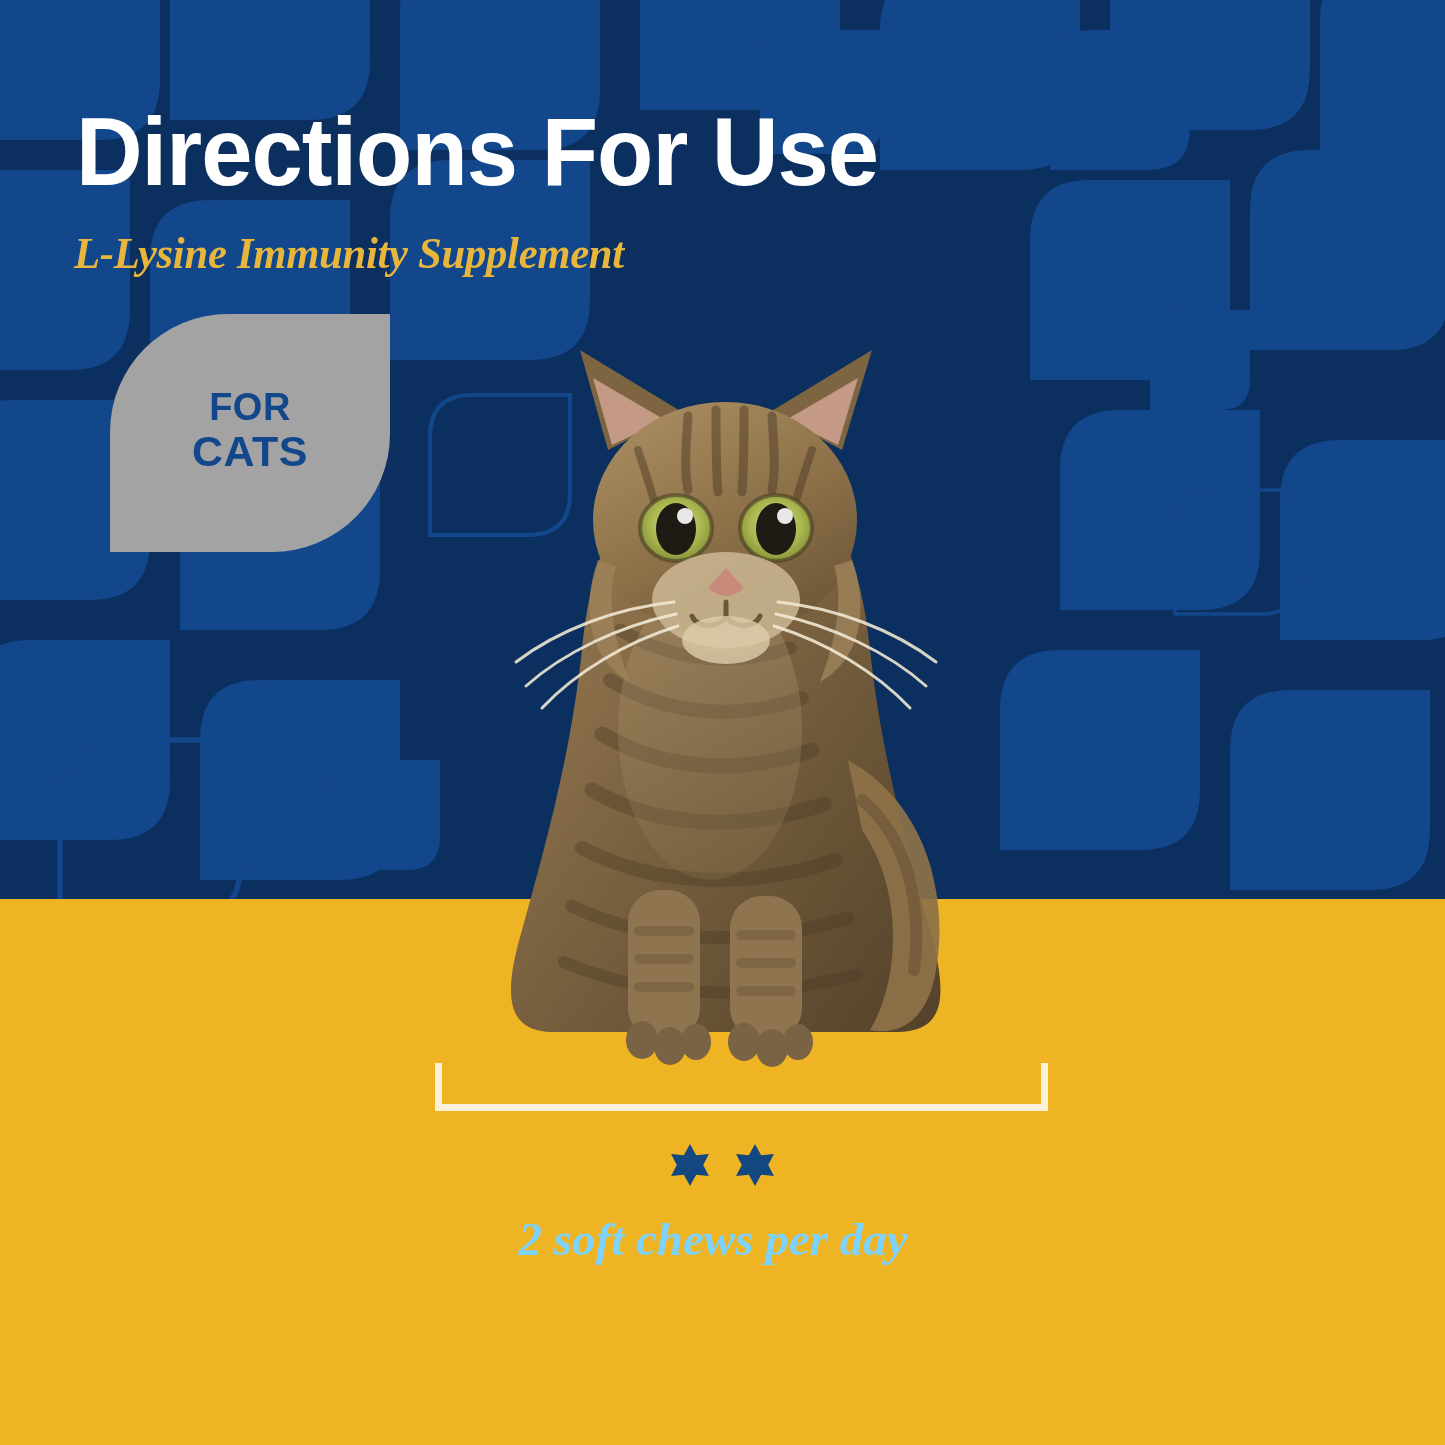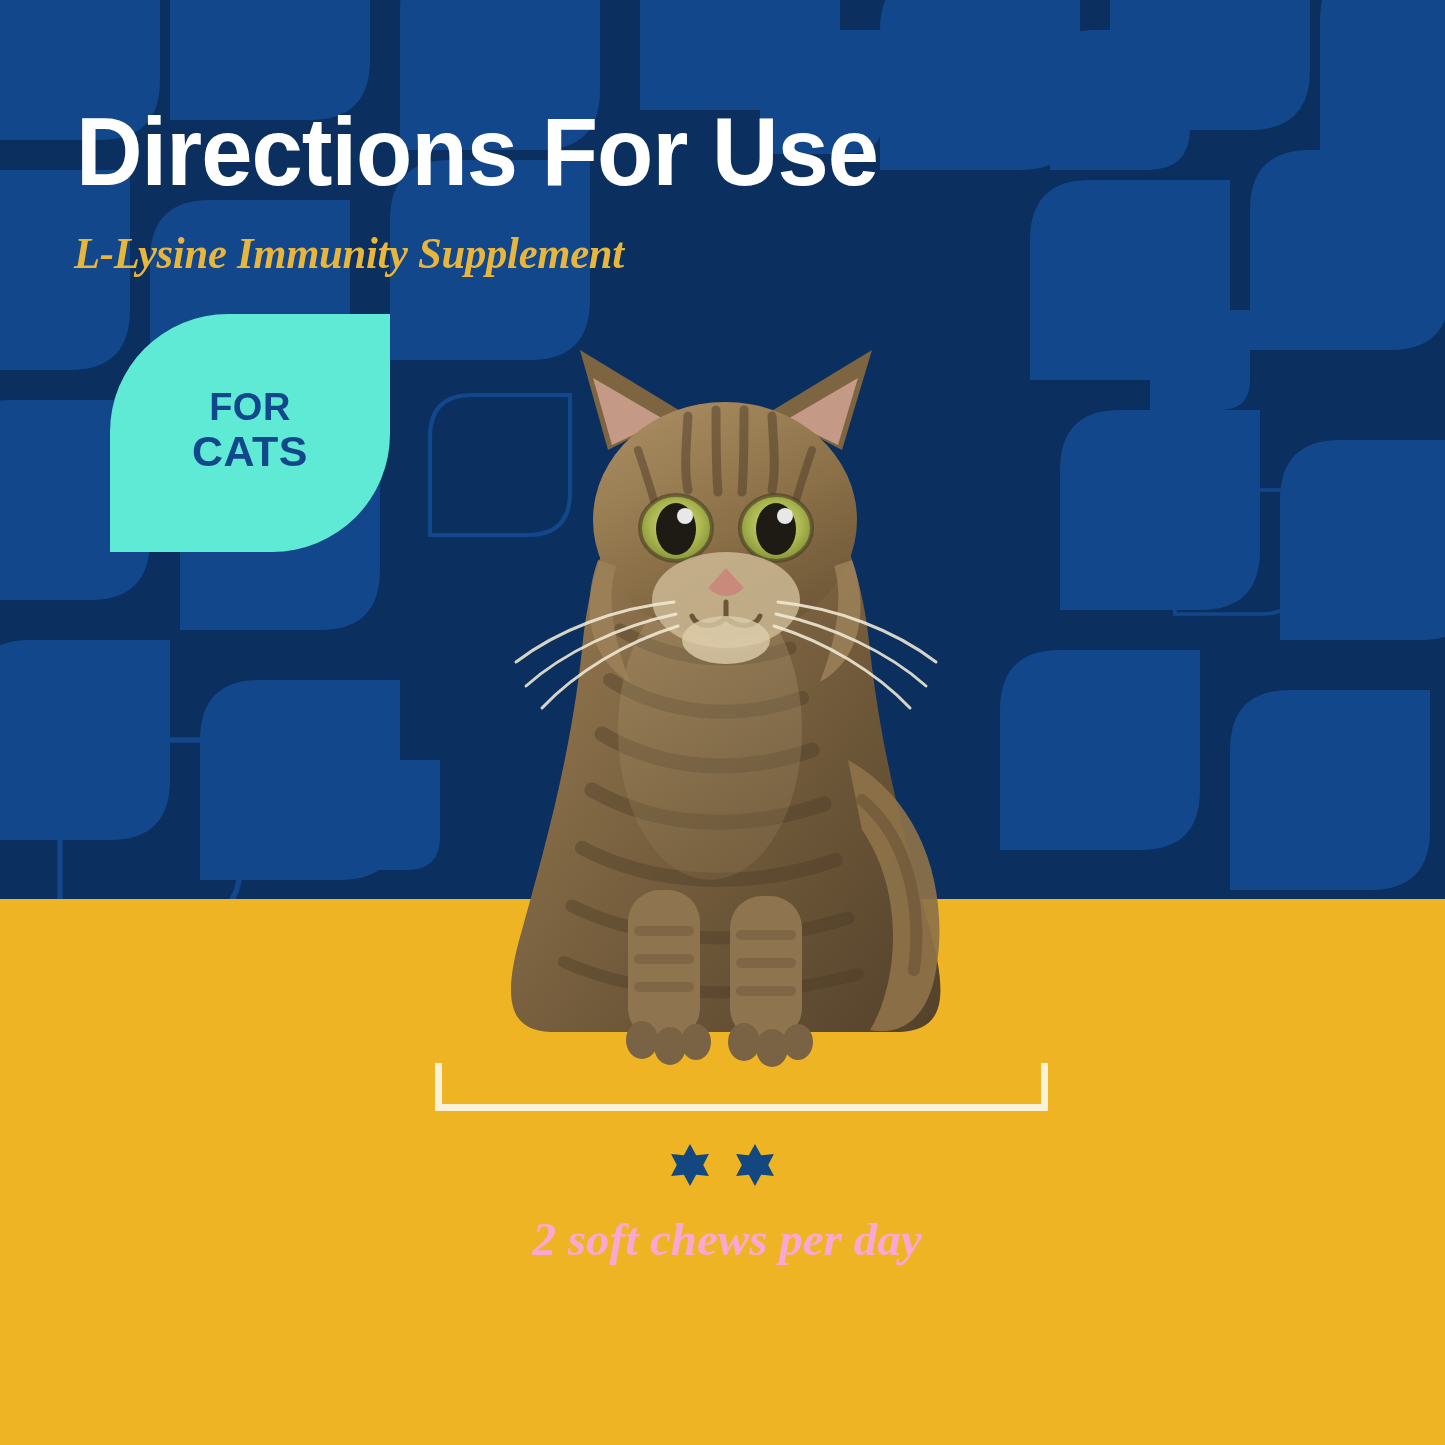--- a/index.html
+++ b/index.html
@@ -72,21 +72,21 @@
     transform-origin: left center;
   }
 
   
   .leaf-badge {
     position: absolute;
     left: 110px;
     top: 314px;
     width: 280px;
     height: 238px;
-    background: #5eead4;
+    background: #a3a3a3;
     border-radius: 118px 0 118px 0;
   }
   .leaf-badge-text {
     position: absolute;
     left: 0;
     top: 74px;
     width: 280px;
     text-align: center;
     color: #13478c;
     font-weight: 700;
@@ -138,27 +138,26 @@
   }
   .stars svg { display: inline-block; vertical-align: middle; }
 
   
   .dosage-text {
     position: absolute;
     left: 0;
     top: 1212px;
     width: 1426px;
     text-align: center;
-    color: #f9a8d4;
+    color: #7dd3fc;
     font-family: "Liberation Serif", serif;
     font-size: 47px;
     font-style: italic;
     font-weight: 700;
     letter-spacing: 0px;
-    margin-left: 14px;
   }
 </style>
 </head>
 <body>
 
 <div id="canvas">
 
   <div class="bg-blue">
     <svg class="pattern-svg" viewBox="0 0 1445 899" preserveAspectRatio="none">
       <defs>

